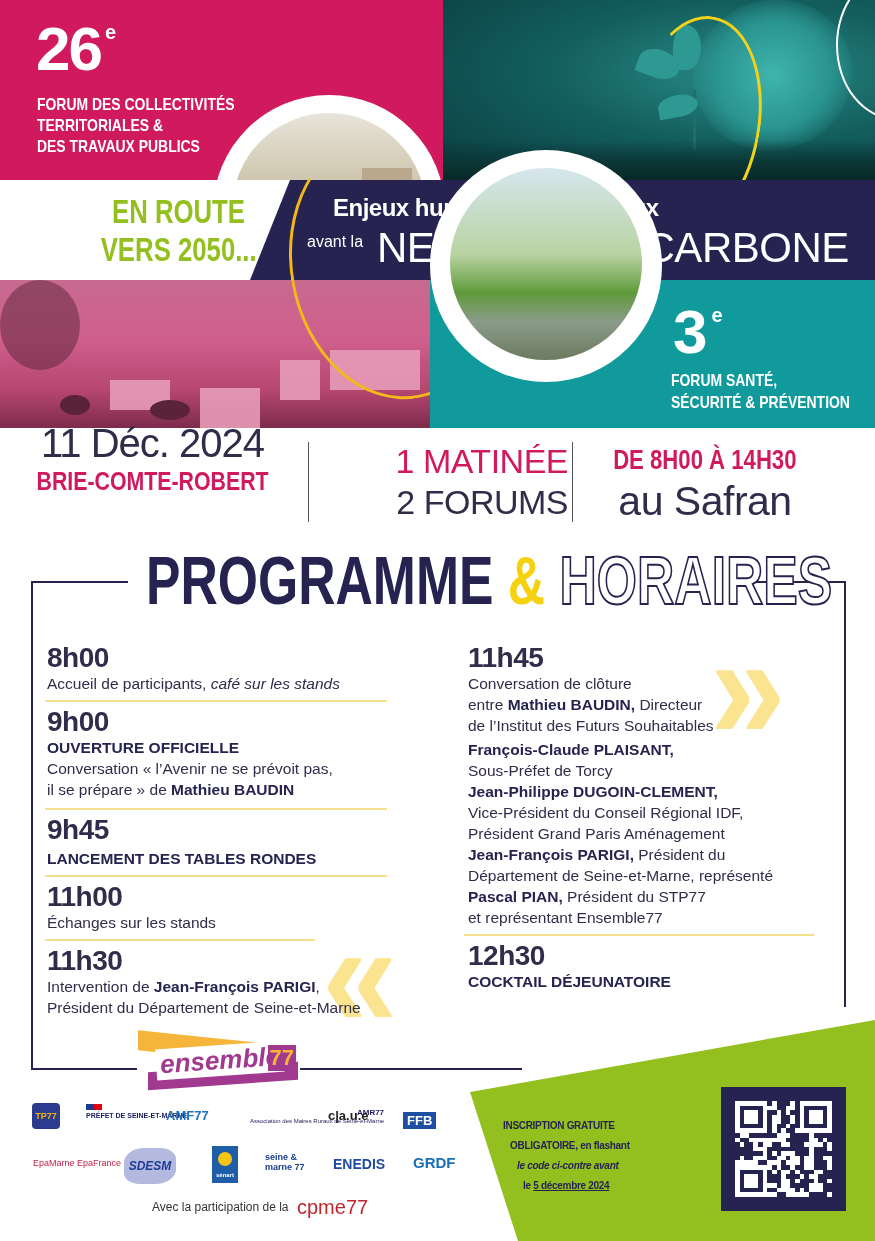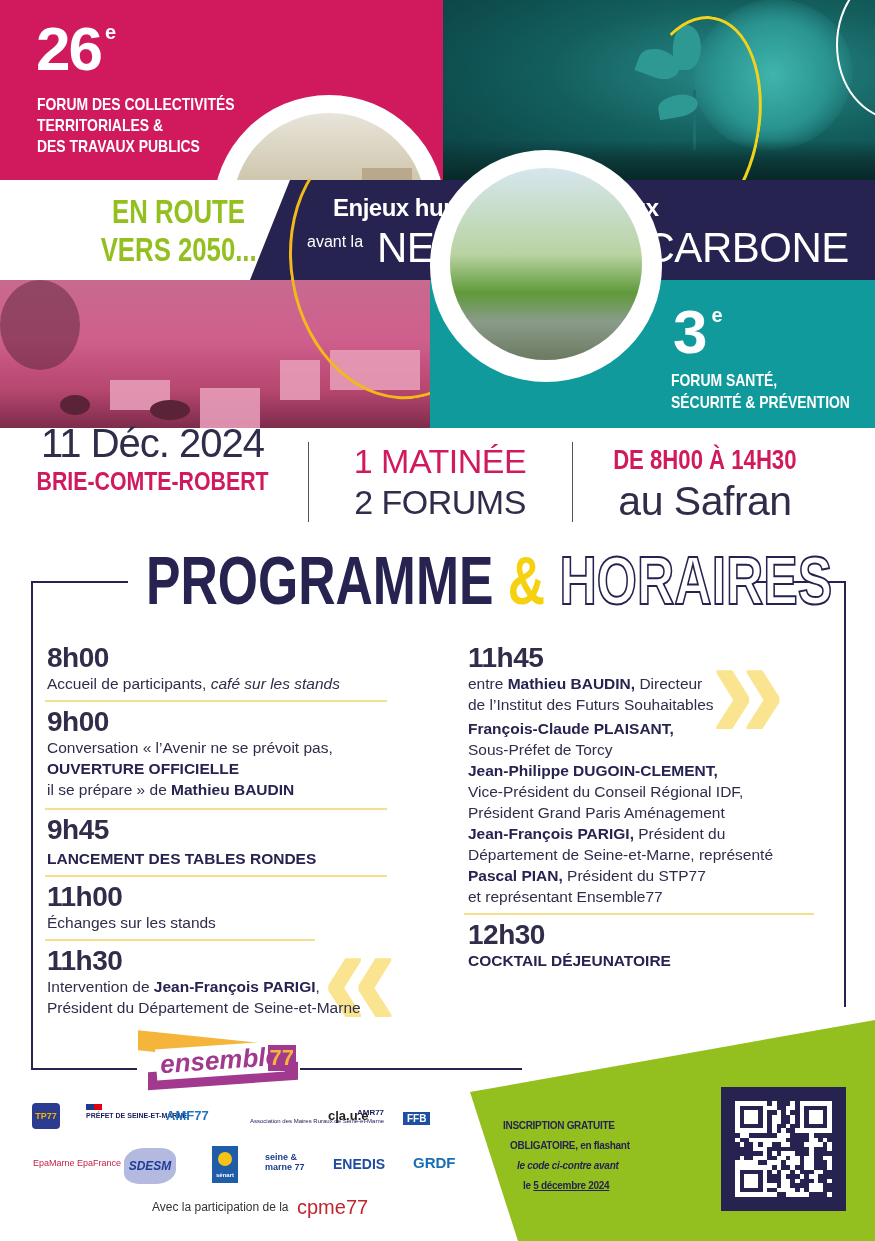--- a/index.html
+++ b/index.html
@@ -59,21 +59,21 @@
   .hero-3 { left: 673px; top: 301px; color: #fff; font-weight: bold; font-size: 62px; line-height: 1; }
   .hero-3 sup { font-size: 20px; vertical-align: top; position: relative; top: 4px; margin-left: 4px; }
   .forum2 { left: 671px; top: 370px; color: #fff; font-weight: bold; font-size: 17px; line-height: 22px;
     transform: scaleX(0.82); transform-origin: left top; white-space: nowrap; }
 
   
   .info-date { left: 0; top: 420px; width: 305px; text-align: center; }
   .info-date .l1 { font-size: 40px; color: #2f2d4a; font-weight: normal; line-height: 46px; letter-spacing: -1px; }
   .info-date .l2 { font-size: 26px; color: #d11a5d; font-weight: bold; line-height: 30px; transform: scaleX(0.82); display: inline-block; white-space: nowrap; }
   .divider-v { width: 1px; background: #555; }
-  .info-mid { left: 312px; top: 440px; width: 256px; text-align: center; }
+  .info-mid { left: 312px; top: 440px; width: 256px; text-align: right; }
   .info-mid .l1 { font-size: 34px; color: #d11a5d; line-height: 42px; letter-spacing: -0.5px; }
   .info-mid .l2 { font-size: 34px; color: #2f2d4a; line-height: 40px; letter-spacing: -0.5px; }
   .info-right { left: 575px; top: 440px; width: 260px; text-align: center; }
   .info-right .l1 { font-size: 27px; color: #d11a5d; font-weight: bold; line-height: 40px; transform: scaleX(0.82); display: inline-block; white-space: nowrap; }
   .info-right .l2 { font-size: 41px; color: #2f2d4a; line-height: 42px; letter-spacing: -0.5px; }
 
   
   .prog-frame { left: 31px; top: 581px; width: 815px; height: 488px; border: 2px solid #262350; border-bottom: none; }
   .prog-frame-bottom-l { left: 31px; top: 1068px; width: 106px; height: 2px; background: #262350; }
   .prog-frame-bottom-r { left: 300px; top: 1068px; width: 222px; height: 2px; background: #262350; }
@@ -207,22 +207,22 @@
 <div class="abs chev chev-left">«</div>
 
 <div class="abs col col-left">
   <div class="slot">
     <div class="time">8h00</div>
     <div class="line"><span>Accueil de participants, </span><span class="i">café sur les stands</span></div>
     <div class="sep"></div>
   </div>
   <div class="slot">
     <div class="time">9h00</div>
+    <div class="line head">OUVERTURE OFFICIELLE</div>
     <div class="line">Conversation « l’Avenir ne se prévoit pas,</div>
-    <div class="line head">OUVERTURE OFFICIELLE</div>
     <div class="line"><span>il se prépare » de </span><span class="b">Mathieu BAUDIN</span></div>
     <div class="sep" style="margin-top:8px;"></div>
   </div>
   <div class="slot">
     <div class="time">9h45</div>
     <div class="line head" style="margin-top:3px;">LANCEMENT DES TABLES RONDES</div>
     <div class="sep"></div>
   </div>
   <div class="slot">
     <div class="time">11h00</div>
@@ -232,20 +232,21 @@
   <div class="slot">
     <div class="time">11h30</div>
     <div class="line"><span>Intervention de </span><span class="b">Jean-François PARIGI</span><span>,</span></div>
     <div class="line">Président du Département de Seine-et-Marne</div>
   </div>
 </div>
 
 <div class="abs col col-right">
   <div class="slot">
     <div class="time">11h45</div>
+    <div class="line">Conversation de clôture</div>
     <div class="line"><span>entre </span><span class="b">Mathieu BAUDIN,</span><span> Directeur</span></div>
     <div class="line">de l’Institut des Futurs Souhaitables</div>
     <div class="line b" style="margin-top:3px;">François-Claude PLAISANT,</div>
     <div class="line">Sous-Préfet de Torcy</div>
     <div class="line b">Jean-Philippe DUGOIN-CLEMENT,</div>
     <div class="line">Vice-Président du Conseil Régional IDF,</div>
     <div class="line">Président Grand Paris Aménagement</div>
     <div class="line"><span class="b">Jean-François PARIGI,</span><span> Président du</span></div>
     <div class="line">Département de Seine-et-Marne, représenté</div>
     <div class="line"><span class="b">Pascal PIAN,</span><span> Président du STP77</span></div>
@@ -722,21 +723,21 @@
 <div class="logo" style="left:86px;top:1104px;font-size:7px;line-height:8px;color:#1b1b5c;">
   <div style="width:16px;height:6px;background:linear-gradient(90deg,#1d3b8f 50%,#e1000f 50%);margin-bottom:2px;"></div>
   <div>PRÉFET DE SEINE-ET-MARNE</div>
 </div>
 <div class="logo" style="left:166px;top:1108px;color:#1e73be;font-size:13px;">AMF77</div>
 <div class="logo" style="left:250px;top:1108px;color:#1b1b5c;font-size:8px;line-height:9px;">
   <div style="text-align:right;">AMR77</div>
   <div style="font-weight:normal;font-size:6px;">Association des Maires Ruraux de Seine-et-Marne</div>
 </div>
 <div class="logo" style="left:328px;top:1108px;color:#222;font-size:13px;">c|a.u.e</div>
-<div class="logo" style="left:403px;top:1112px;color:#fff;background:#1e4fa3;font-size:10px;padding:1px 4px;">FFB</div>
+<div class="logo" style="left:403px;top:1112px;color:#fff;background:#1e4fa3;font-size:13px;padding:1px 4px;">FFB</div>
 
 <div class="logo" style="left:33px;top:1158px;color:#c6214b;font-size:9px;font-weight:normal;">EpaMarne EpaFrance</div>
 <div class="logo" style="left:124px;top:1148px;width:52px;height:36px;background:#b4b9e0;border-radius:40% 30% 40% 30%;color:#1e3c96;font-size:12px;line-height:36px;text-align:center;font-style:italic;">SDESM</div>
 <div class="logo" style="left:212px;top:1146px;width:26px;height:37px;background:#1f5da8;color:#fff;font-size:6px;text-align:center;padding-top:26px;">
   <div style="position:absolute;left:6px;top:6px;width:14px;height:14px;border-radius:50%;background:#f6c417;"></div>
   <span>sénart</span>
 </div>
 <div class="logo" style="left:265px;top:1152px;color:#1b3d8f;font-size:9px;line-height:10px;white-space:normal;width:50px;">seine &amp; marne 77</div>
 <div class="logo" style="left:333px;top:1156px;color:#1f4ca0;font-size:14px;">ENEDIS</div>
 <div class="logo" style="left:413px;top:1154px;color:#1a6eb5;font-size:15px;">GRDF</div>

